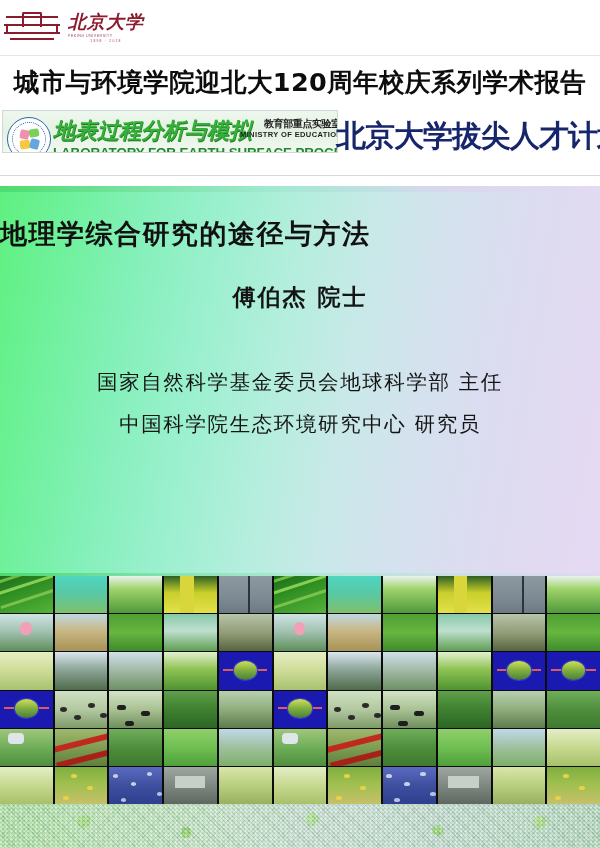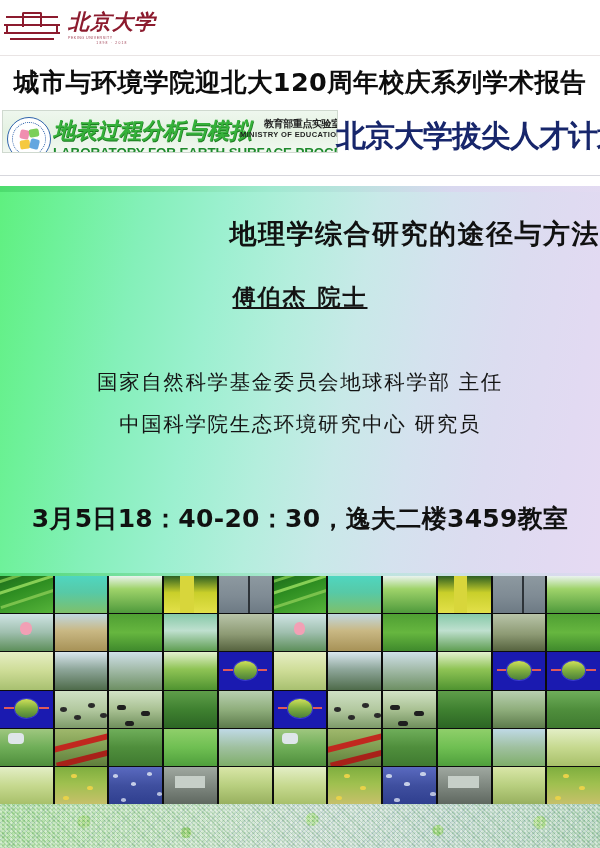--- a/index.html
+++ b/index.html
@@ -61,21 +61,21 @@
   .pku-seal .side-r { right: 2px; }
 
   .pku-word {
     margin-left: 8px;
     display: flex;
     flex-direction: column;
     justify-content: center;
   }
   .pku-word .cn {
     font-family: Liberation Serif, serif;
-    font-size: 21px;
+    font-size: 18px;
     font-weight: bold;
     font-style: italic;
     color: #8c1b2e;
     letter-spacing: 1px;
     line-height: 1.05;
     white-space: nowrap;
   }
   .pku-word .en {
     font-size: 3.6px;
     color: #a04055;
@@ -258,41 +258,40 @@
     position: absolute;
     left: 0; bottom: 0; right: 0; height: 3px;
     background: linear-gradient(100deg, #3fce5f 0%, #a6e9d0 50%, #dcd8f0 100%);
     opacity: 0.7;
   }
 
   .talk-title {
     position: absolute;
     top: 30px;
     left: 0; right: 0;
-    text-align: right;
+    text-align: left;
     font-family: Liberation Sans, sans-serif;
     font-size: 27px;
     font-weight: bold;
     color: #111111;
     letter-spacing: 1.5px;
     white-space: nowrap;
   }
 
   .speaker {
     position: absolute;
     top: 96px;
     left: 0; right: 0;
     text-align: center;
     font-family: "DejaVu Serif", serif;
     font-size: 23px;
     font-weight: bold;
     color: #141414;
     letter-spacing: 2px;
     white-space: nowrap;
-    text-decoration: underline;
   }
 
   .affil {
     position: absolute;
     left: 0; right: 0;
     text-align: center;
     font-family: "DejaVu Serif", serif;
     font-size: 20.5px;
     color: #141414;
     letter-spacing: 1.6px;
@@ -448,21 +447,20 @@
   </div>
   <div class="talent-plan">北京大学拔尖人才计划</div>
   <div class="lesp-underline"></div>
 </div>
 
 <div class="poster-body">
   <div class="talk-title">地理学综合研究的途径与方法</div>
   <div class="speaker">傅伯杰  院士</div>
   <div class="affil affil-1">国家自然科学基金委员会地球科学部  主任</div>
   <div class="affil affil-2">中国科学院生态环境研究中心    研究员</div>
-  <div class="schedule">3月5日18：40-20：30，逸夫二楼3459教室</div>
 </div>
 
 <div class="mosaic" id="mosaic">
     <div class="tile t-lotusleaf"></div>
     <div class="tile t-seagrass"></div>
     <div class="tile t-farmland"></div>
     <div class="tile t-bamboo"></div>
     <div class="tile t-greenhouse"></div>
     <div class="tile t-lotusleaf"></div>
     <div class="tile t-seagrass"></div>

